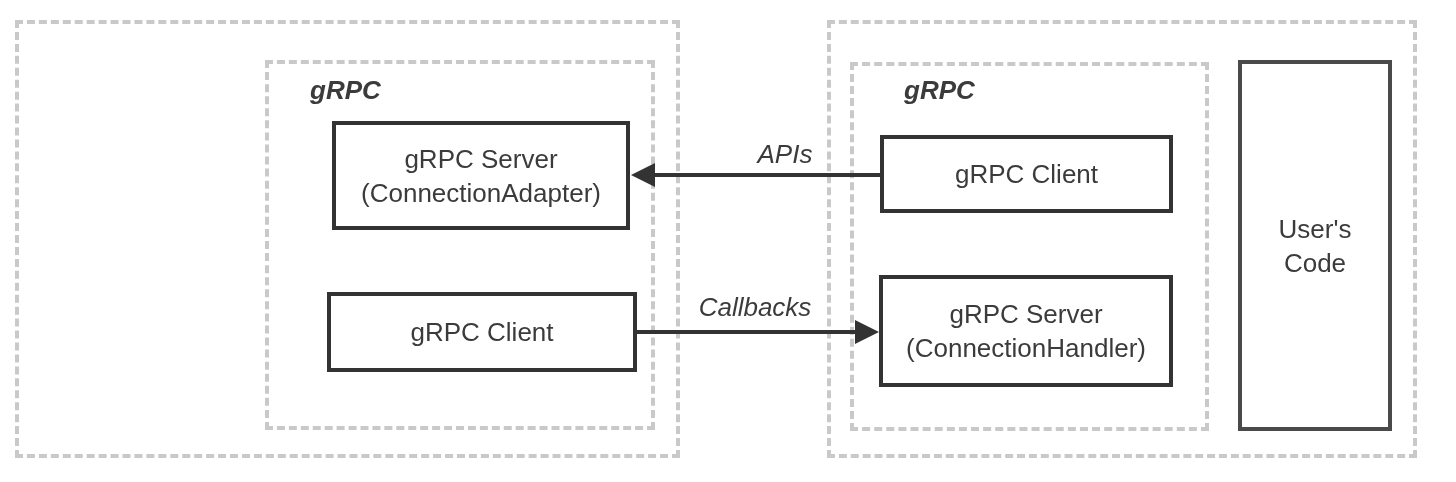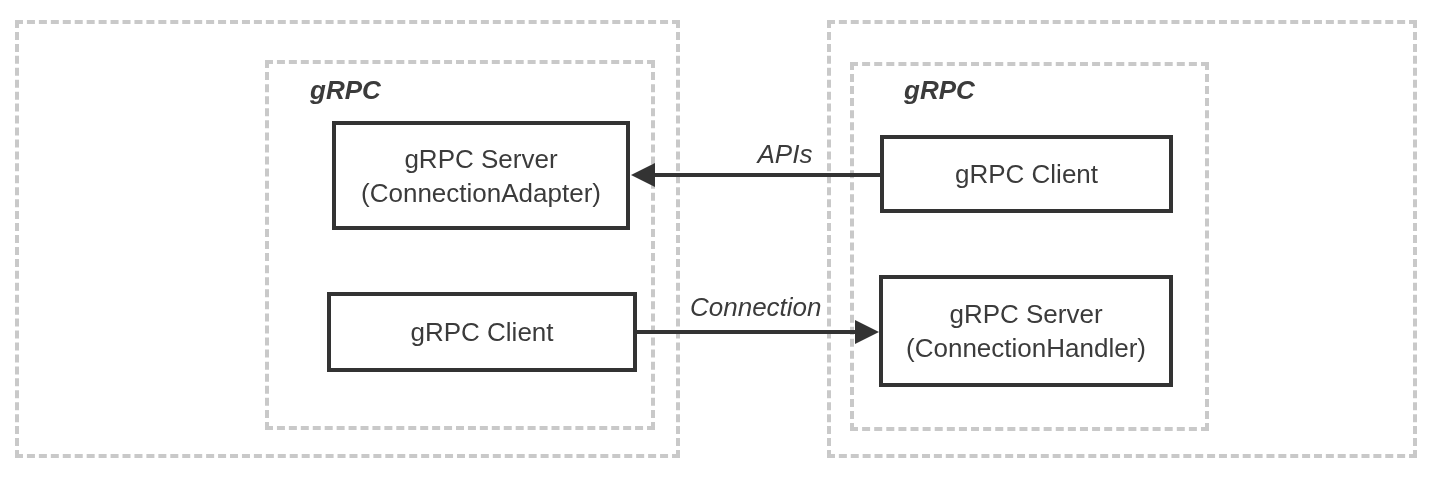--- a/index.html
+++ b/index.html
@@ -97,26 +97,30 @@
 
   <div class="abs solid-box" style="left:880px; top:135px; width:293px; height:78px;">
     <span>gRPC Client</span>
   </div>
 
   <div class="abs solid-box" style="left:879px; top:275px; width:294px; height:112px;">
     <span>gRPC Server
 (ConnectionHandler)</span>
   </div>
 
+  <div class="abs solid-box" style="left:1238px; top:60px; width:154px; height:371px; border-color:var(--users-code-border);">
+    <span>User's
+Code</span>
+  </div>
 
   <div class="abs" style="left:0; top:0;">
     <div class="abs arrow-line" style="left:650px; top:173px; width:230px;"></div>
     <div class="abs arrowhead-left" style="left:631px; top:163px;"></div>
     <div class="abs arrow-label" style="left:725px; top:139px; width:120px;">APIs</div>
   </div>
 
   <div class="abs" style="left:0; top:0;">
     <div class="abs arrow-line" style="left:637px; top:330px; width:222px;"></div>
     <div class="abs arrowhead-right" style="left:855px; top:320px;"></div>
-    <div class="abs arrow-label" style="left:690px; top:292px; width:130px;">Connection</div>
+    <div class="abs arrow-label" style="left:690px; top:292px; width:130px;">Callbacks</div>
   </div>
 
 </div>
 
 </body></html>

